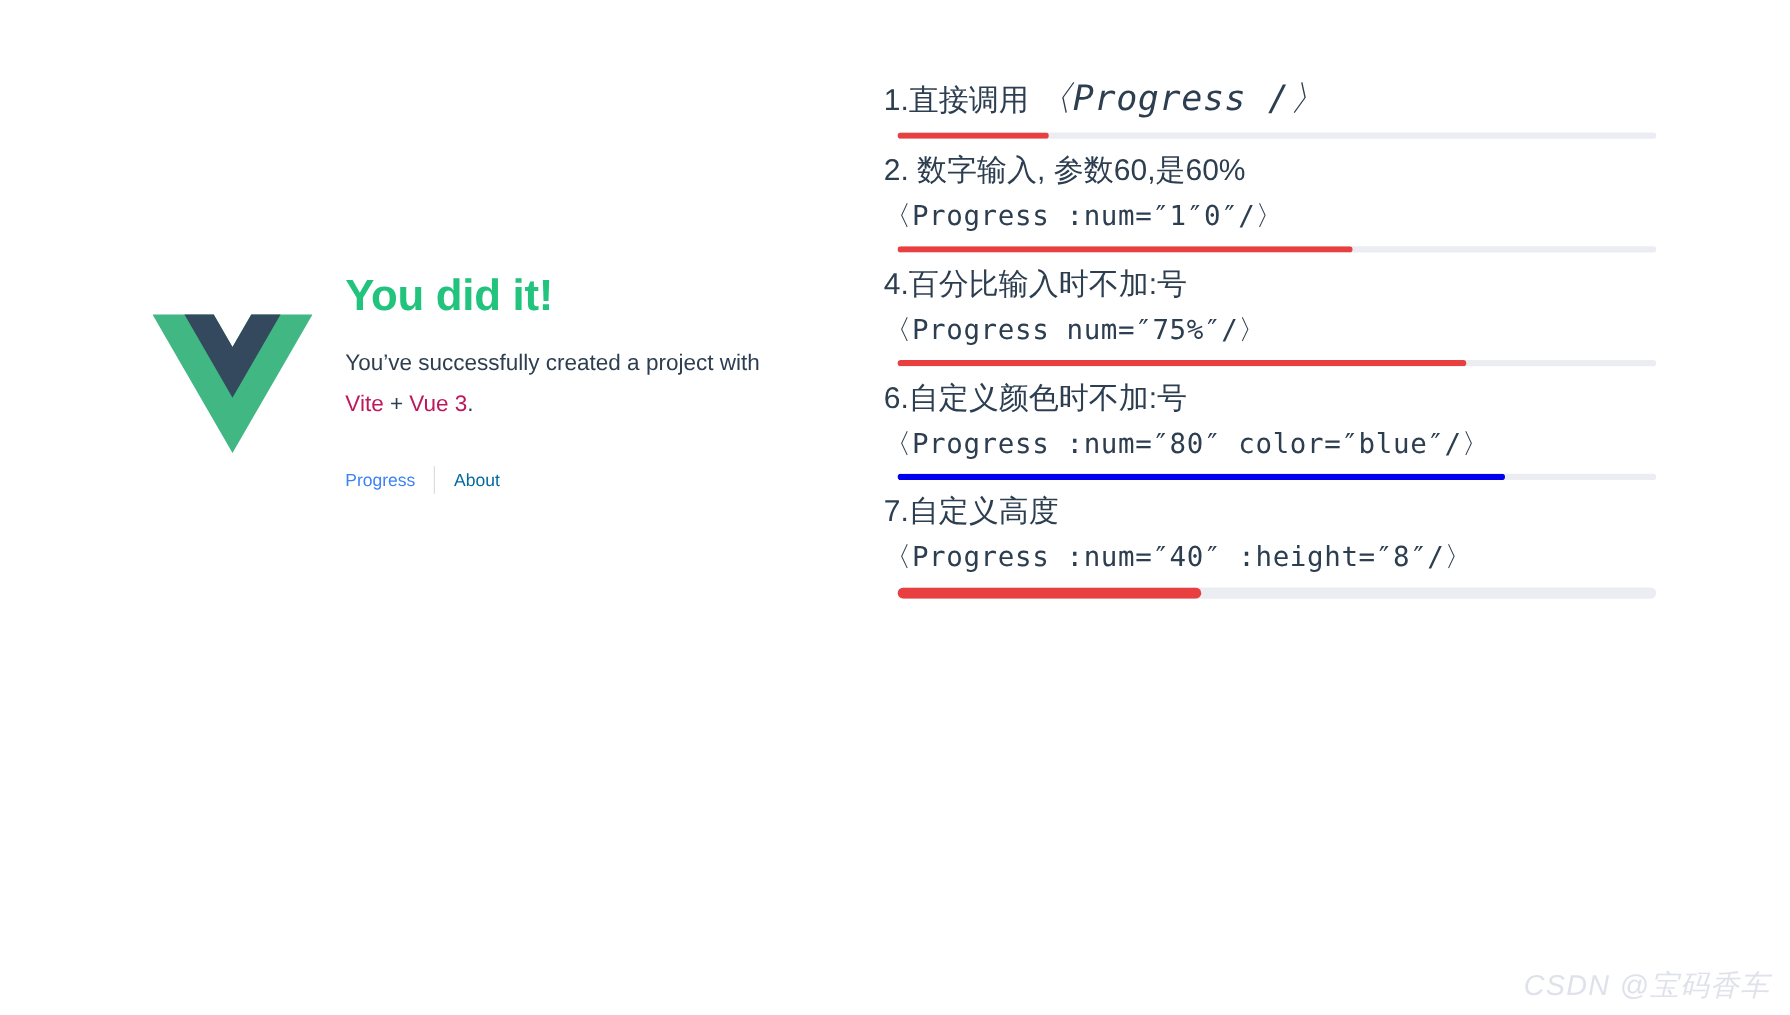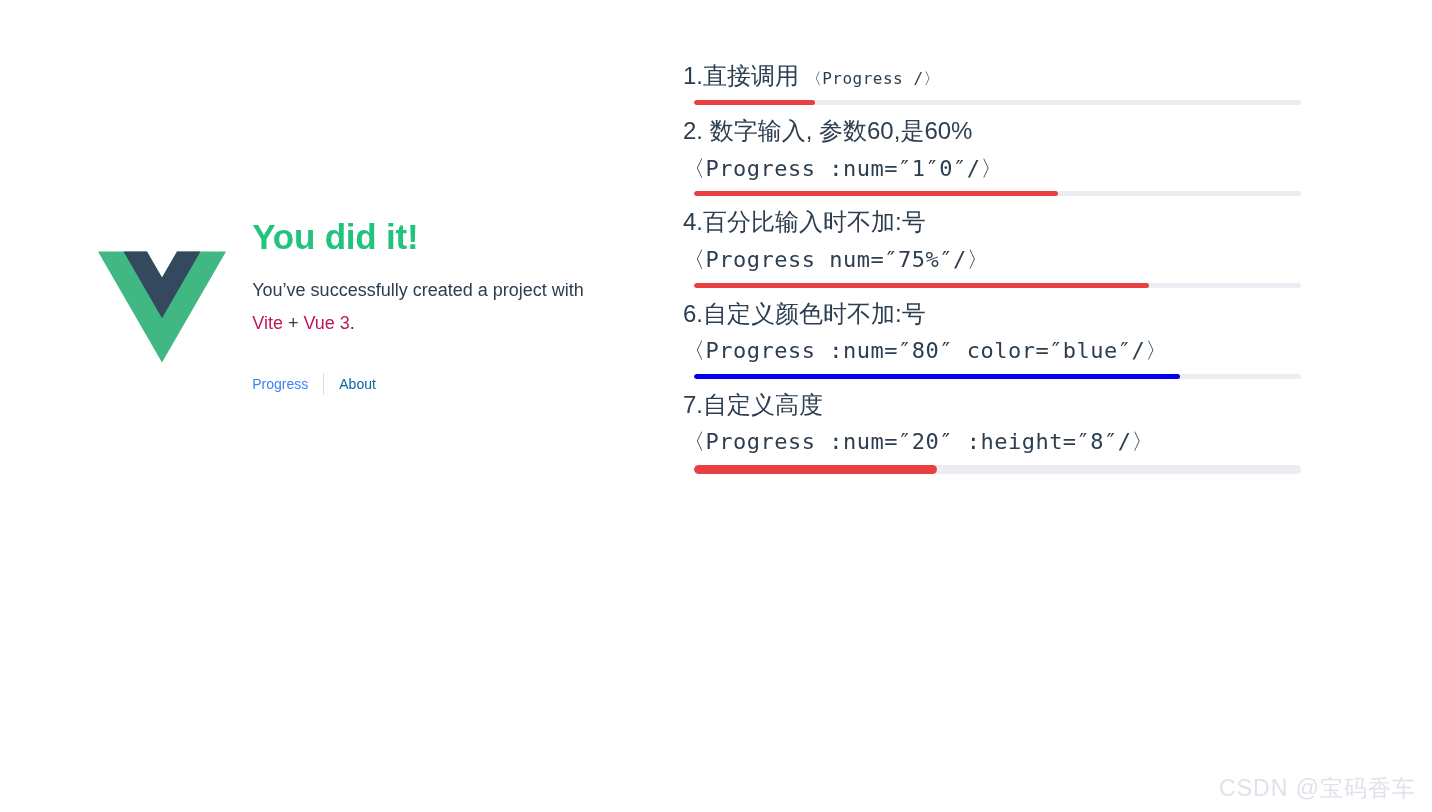--- a/index.html
+++ b/index.html
@@ -26,20 +26,21 @@
 
   
   .hero {
     width: 672px;
     height: 589px;
     display: flex;
     align-items: center;
     justify-content: center;
     flex-shrink: 0;
     padding-left: 10px;
+    margin-left: 24px;
   }
   .hero-inner {
     display: flex;
     align-items: center;
     gap: 26px;
     margin-top: 24px;
   }
   .logo-wrap {
     width: 128px;
     height: 128px;
@@ -102,22 +103,23 @@
   .line {
     font-size: 24px;
     line-height: 1.35;
     color: #2c3e50;
     white-space: nowrap;
     font-family: "Liberation Sans", "DejaVu Sans", sans-serif;
     font-weight: 400;
   }
   .line .code {
     font-family: "DejaVu Sans Mono", "Liberation Mono", monospace;
-    font-size: 16px;
+    font-size: 28px;
     letter-spacing: 0.5px;
+    font-style: italic;
   }
   .line.codeline {
     font-family: "DejaVu Sans Mono", "Liberation Mono", monospace;
     font-size: 22px;
     letter-spacing: 0.5px;
     margin-top: 6px;
   }
 
   .bar-track {
     width: 607px;
@@ -134,20 +136,21 @@
   
   .watermark {
     position: absolute;
     right: 16px;
     bottom: 8px;
     font-size: 23px;
     color: #dfe2ea;
     letter-spacing: 1px;
     user-select: none;
     white-space: nowrap;
+    font-style: italic;
   }
 </style>
 </head>
 <body>
 
 <div class="app">
 
   <section class="hero">
     <div class="hero-inner">
 
@@ -200,21 +203,21 @@
       </div>
       <div class="demo-item">
         <div class="line">6.自定义颜色时不加:号</div>
         <div class="line codeline">〈Progress :num=″80″ color=″blue″/〉</div>
         <div class="bar-track" style="height: 5px; background: rgb(235, 237, 242);">
           <div class="bar-fill" style="width: 80%; background: rgb(0, 0, 238);"></div>
         </div>
       </div>
       <div class="demo-item">
         <div class="line">7.自定义高度</div>
-        <div class="line codeline">〈Progress :num=″20″ :height=″8″/〉</div>
+        <div class="line codeline">〈Progress :num=″40″ :height=″8″/〉</div>
         <div class="bar-track" style="height: 9px; background: rgb(235, 237, 242);">
           <div class="bar-fill" style="width: 40%; background: rgb(232, 64, 64);"></div>
         </div>
       </div>
     </section>
 
 </div>
 
 <div class="watermark">CSDN @宝码香车</div>
 

